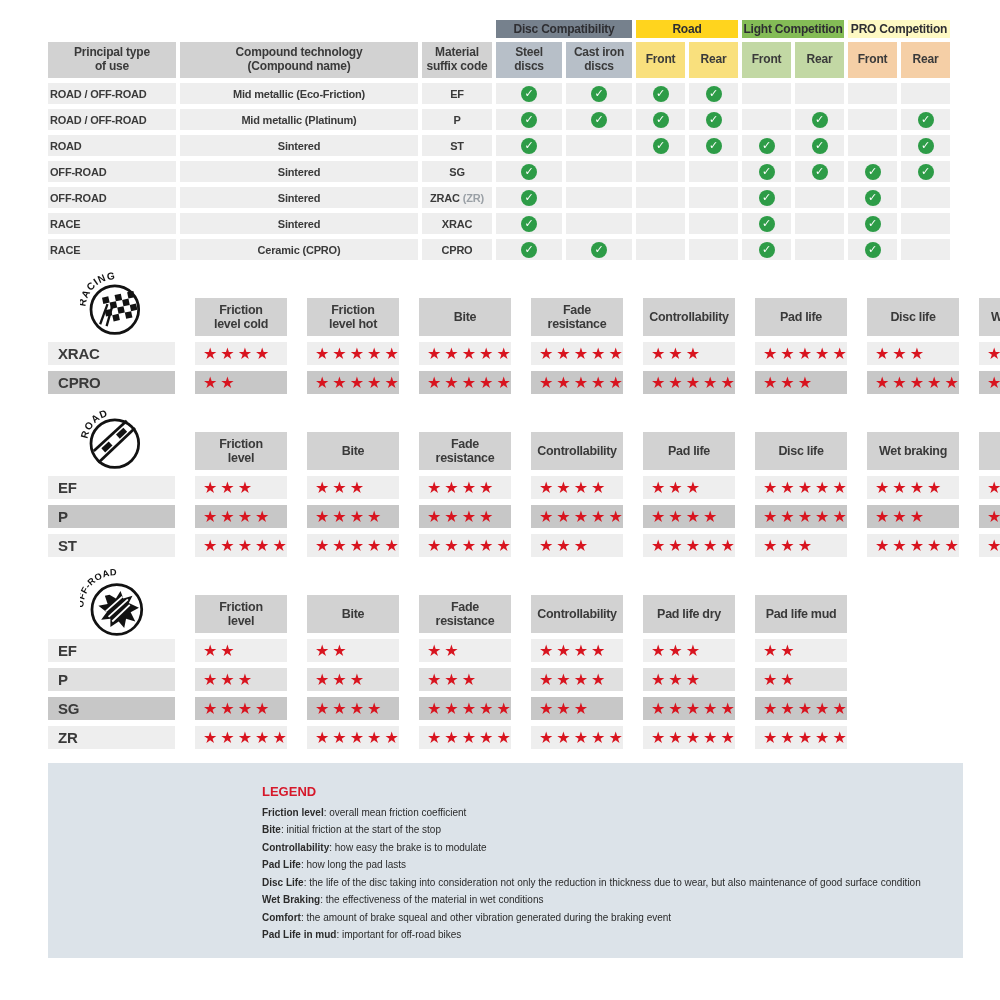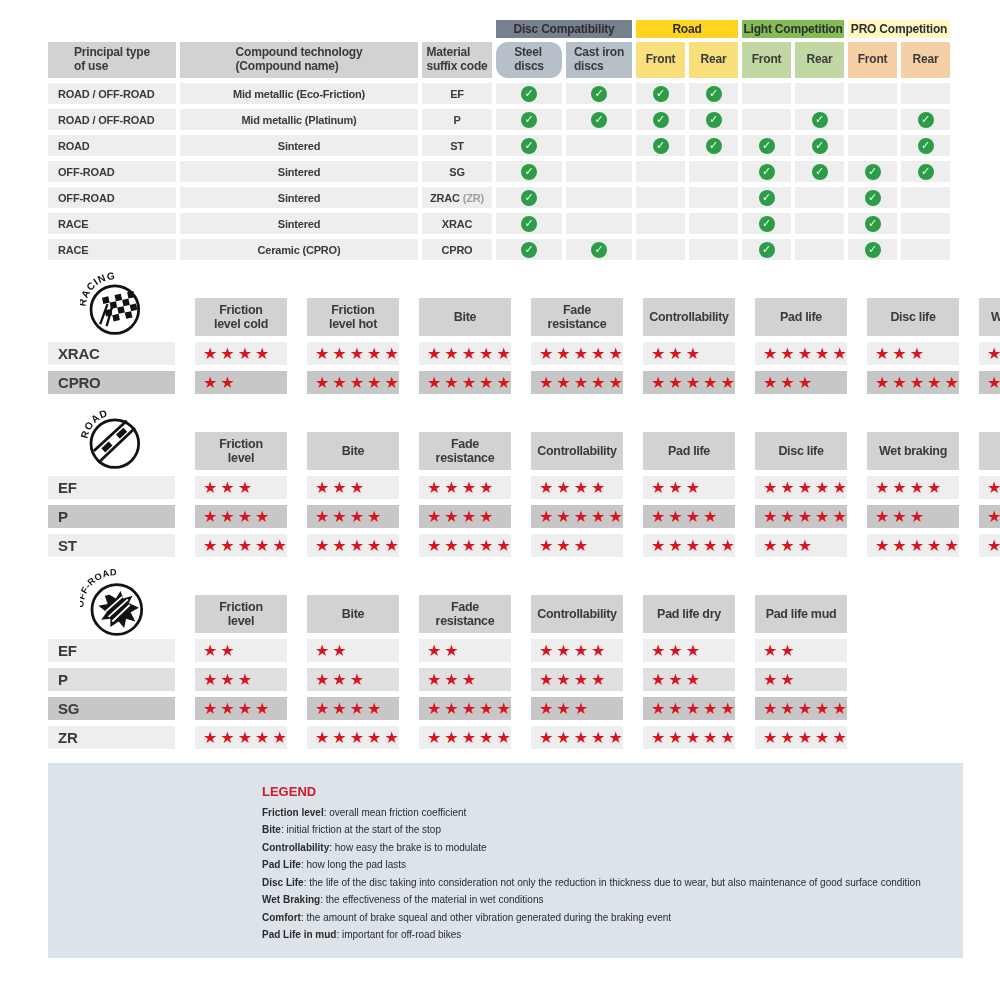--- a/index.html
+++ b/index.html
@@ -18,24 +18,24 @@
     grid-template-columns:128px 238px 70px 66px 66px 49px 49px 49px 49px 49px 49px;
     column-gap:4px;margin-bottom:5px;
   }
   .t-top .group-row{margin-bottom:4px;}
   .group-label{
     height:18px;display:flex;align-items:center;justify-content:center;
     font-size:12px;font-weight:bold;color:#2e2e32;letter-spacing:-0.2px;
   }
   .t-top .head .cell{
     height:36px;background:#d2d2d2;font-size:12px;font-weight:bold;
-    text-align:left;line-height:1.15;white-space:pre-line;letter-spacing:-0.2px;color:#3a3a3a;
+    text-align:center;line-height:1.15;white-space:pre-line;letter-spacing:-0.2px;color:#3a3a3a;
   }
   .t-top .data-row .cell{height:21px;background:#eee;font-size:11px;font-weight:bold;letter-spacing:-0.2px;color:#3a3a3a;}
-  .use-cell{justify-content:flex-start !important;padding-left:10px;}
+  .use-cell{justify-content:flex-start !important;padding-left:2px;}
   .suffix-note{color:#9aa0a6;margin-left:3px;font-weight:bold;}
   .chk{
     width:16px;height:16px;border-radius:50%;background:#2d9c47;color:#fff;
     font-size:11px;font-weight:bold;display:flex;align-items:center;justify-content:center;
     font-family:"DejaVu Sans",sans-serif;line-height:1;
   }
 
   
   .star-section{position:relative;margin-top:38px;}
   .section-icon{position:absolute;top:-26px;left:32px;}
@@ -83,21 +83,21 @@
         <div class="group-label" style="background: rgb(132, 188, 86); grid-column: span 2;">Light Competition</div>
         <div class="group-label" style="background: #fef9c3; grid-column: span 2;">PRO Competition</div>
       </div>
       <div class="grid-row head">
         <div class="cell">Principal type
 of use</div>
         <div class="cell">Compound technology
 (Compound name)</div>
         <div class="cell">Material
 suffix code</div>
-        <div class="cell" style="background: rgb(183, 191, 200); border-radius: 12px;">Steel
+        <div class="cell" style="background: rgb(183, 191, 200);">Steel
 discs</div>
         <div class="cell" style="background: rgb(183, 191, 200);">Cast iron
 discs</div>
         <div class="cell" style="background: rgb(249, 224, 125);">Front</div>
         <div class="cell" style="background: rgb(249, 224, 125);">Rear</div>
         <div class="cell" style="background: rgb(194, 216, 164);">Front</div>
         <div class="cell" style="background: rgb(194, 216, 164);">Rear</div>
         <div class="cell" style="background: rgb(245, 207, 166);">Front</div>
         <div class="cell" style="background: rgb(245, 207, 166);">Rear</div>
       </div>

